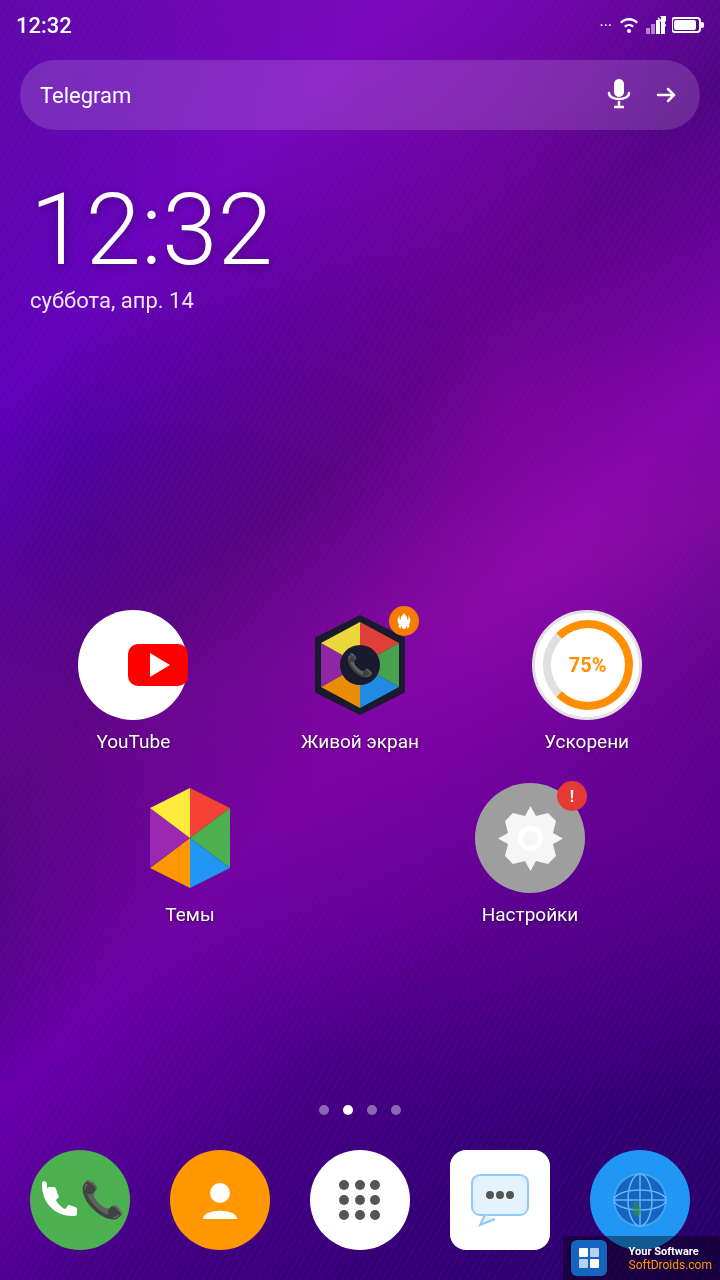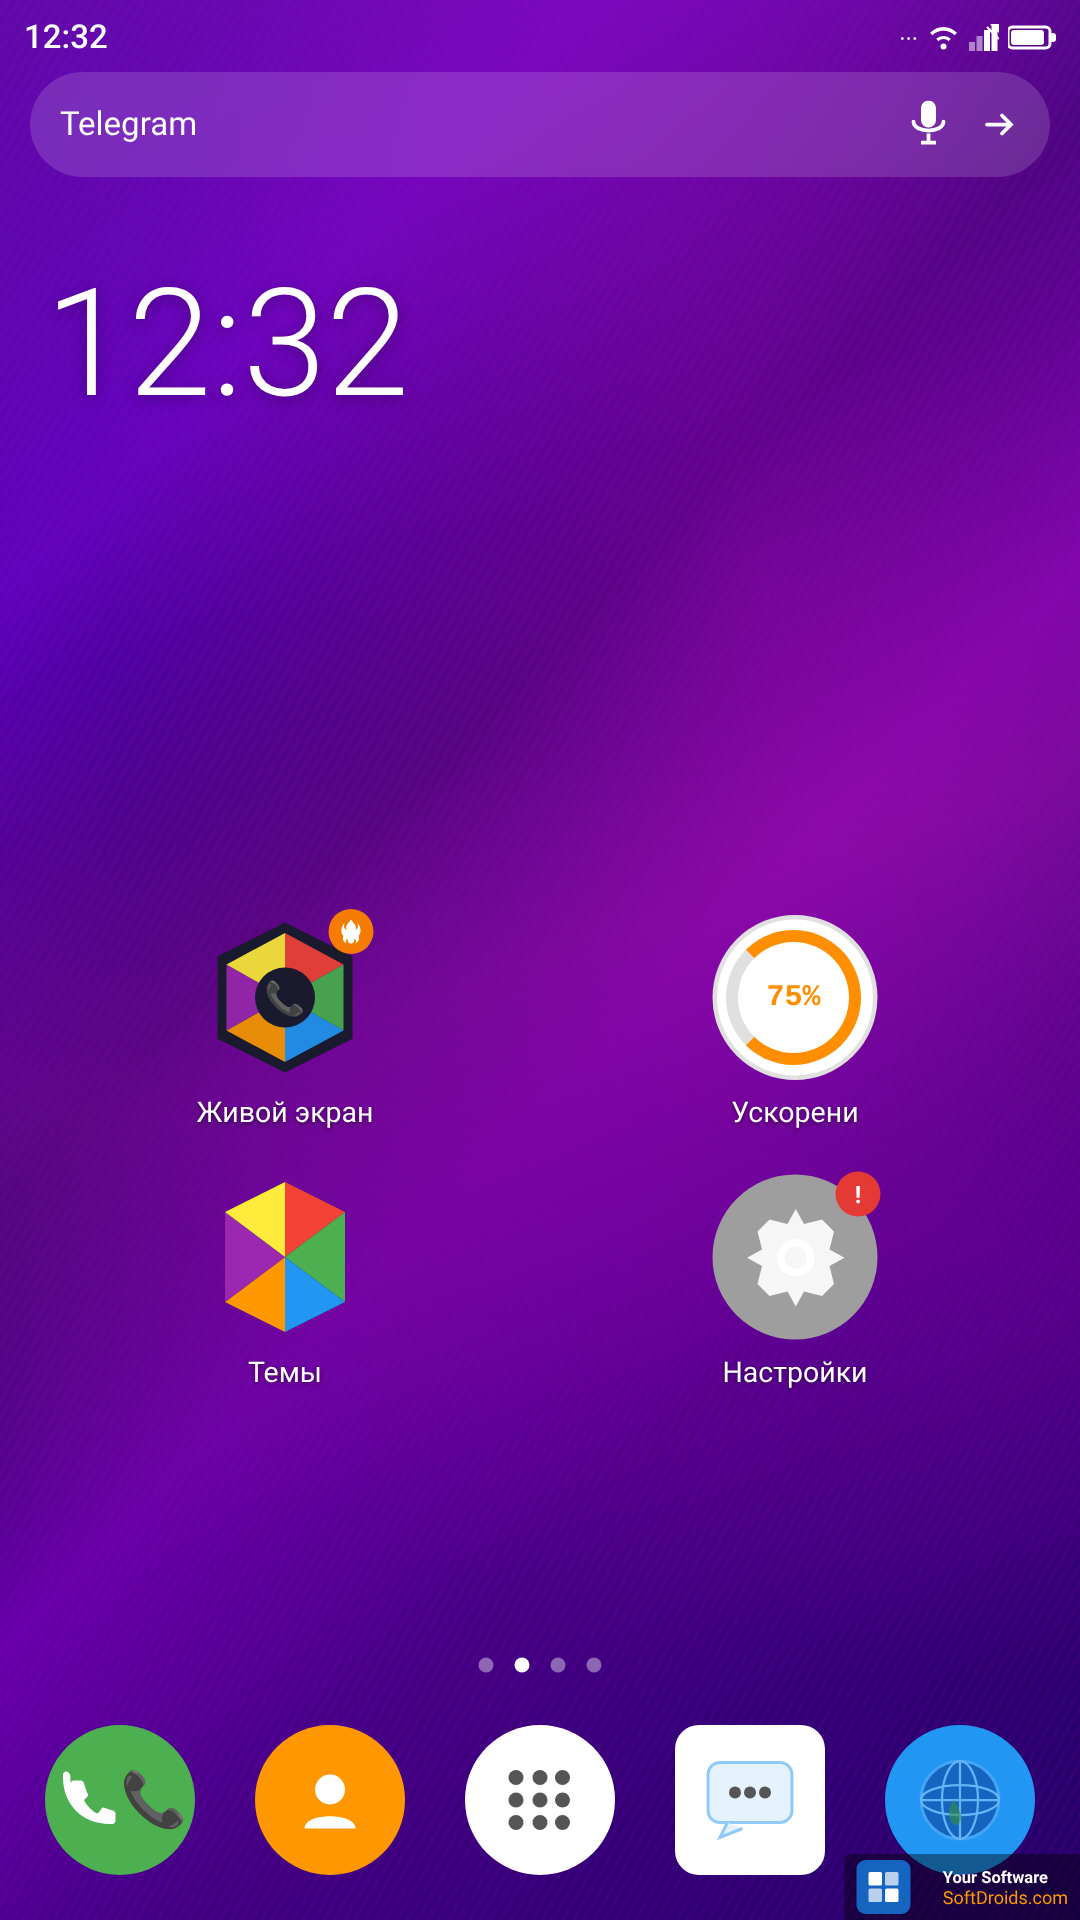--- a/index.html
+++ b/index.html
@@ -74,21 +74,21 @@
     }
 
     .status-icon {
       color: white;
       font-size: 16px;
     }
 
     
     .search-bar {
       position: absolute;
-      top: 48px;
+      top: 60px;
       left: 20px;
       right: 20px;
       height: 70px;
       background: rgba(255,255,255,0.15);
       border-radius: 35px;
       display: flex;
       align-items: center;
       padding: 0 20px;
       z-index: 100;
       backdrop-filter: blur(4px);
@@ -188,23 +188,22 @@
       height: 110px;
       margin-bottom: 10px;
     }
 
     .app-icon {
       width: 110px;
       height: 110px;
       border-radius: 50%;
       display: flex;
       align-items: center;
-      justify-content: flex-start;
+      justify-content: flex-end;
       font-size: 50px;
-      font-family: Liberation Mono, monospace;
     }
 
     .app-label {
       color: white;
       font-size: 19px;
       text-align: center;
       text-shadow: 0 1px 3px rgba(0,0,0,0.5);
     }
 
     
@@ -409,27 +408,38 @@
   <span class="search-arrow">
     <svg width="28" height="28" viewBox="0 0 28 28" fill="white">
       <path d="M6 14 L22 14 M16 8 L22 14 L16 20" stroke="white" stroke-width="2.5" stroke-linecap="round" fill="none"></path>
     </svg>
   </span>
 </div>
 
 <div class="clock-widget">
   <div class="clock-left">
     <div class="clock-time">12:32</div>
+    <div class="clock-date">суббота, апр. 14</div>
   </div>
 </div>
 
 <div class="app-grid">
 
   <div class="app-row">
 
+    <div class="app-item">
+      <div class="app-icon-wrapper">
+        <div class="app-icon icon-youtube">
+          <div class="youtube-play">
+            <div class="youtube-triangle"></div>
+          </div>
+        </div>
+      </div>
+      <span class="app-label">YouTube</span>
+    </div>
 
 
     <div class="app-item">
       <div class="app-icon-wrapper">
         <div style="width:110px;height:110px;position:relative;">
           <svg width="110" height="110" viewBox="0 0 110 110">
             <polygon points="55,5 100,27.5 100,82.5 55,105 10,82.5 10,27.5" fill="#1a1a2e"></polygon>
             <polygon points="55,12 94,33 94,77 55,98 16,77 16,33" fill="#212145"></polygon>
 
             <path d="M55 12 L94 33 L55 55 Z" fill="#f44336" opacity="0.9"></path>

